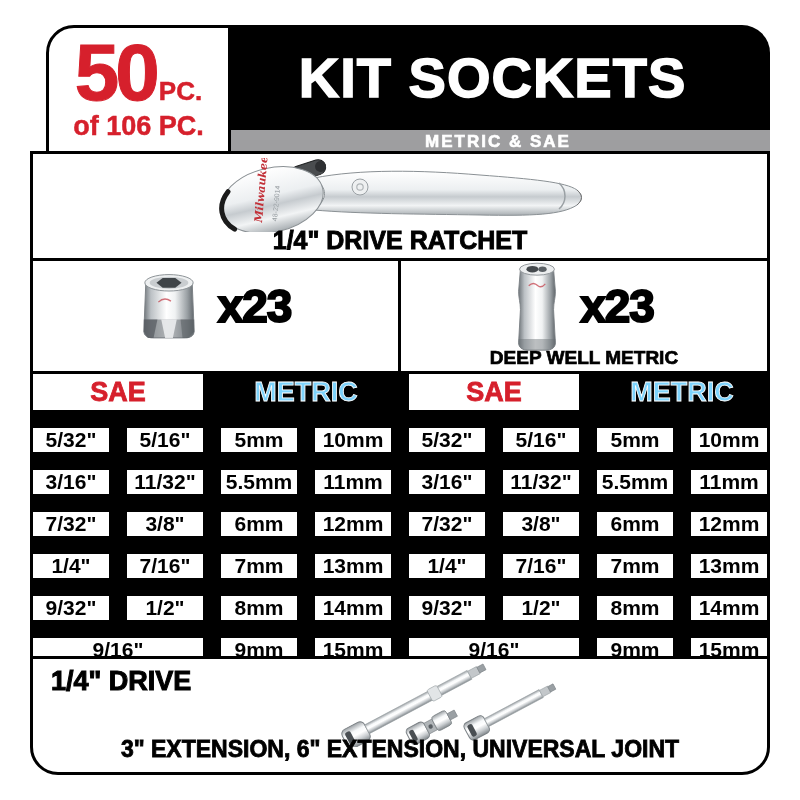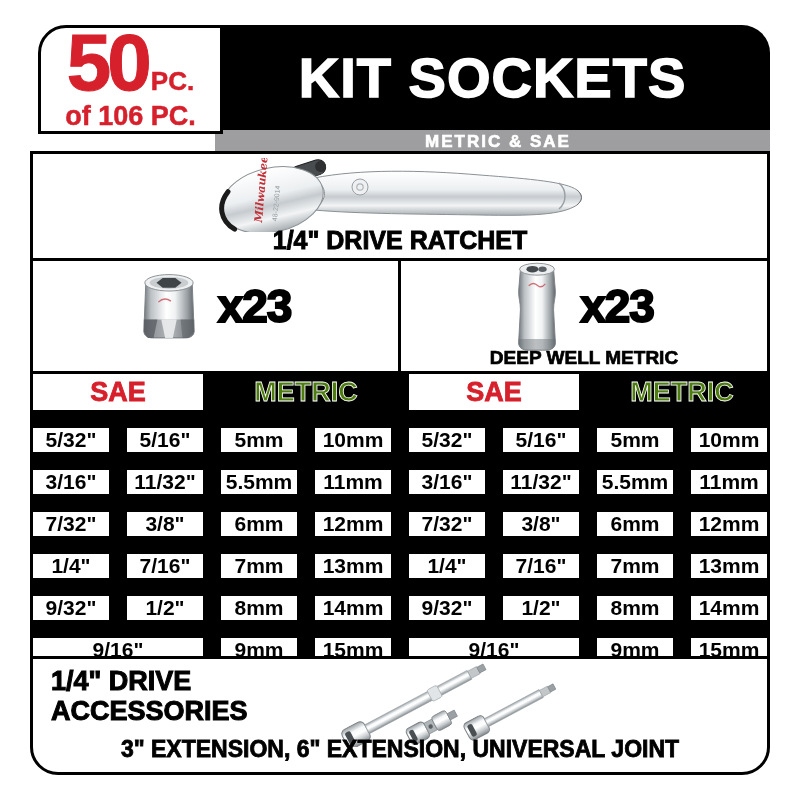--- a/index.html
+++ b/index.html
@@ -1,21 +1,21 @@
 <!DOCTYPE html>
 <html><head>
 <meta charset="utf-8">
 <style>
   * { margin:0; padding:0; box-sizing:border-box; }
   html,body { width:800px; height:800px; background:#ffffff; overflow:hidden;
               font-family:"Liberation Sans", sans-serif; }
   .frame { position:absolute; left:30px; top:25px; width:740px; height:750px; }
 
   
-  .badge-box { position:absolute; left:8px; top:0; width:185px; height:109px;
+  .badge-box { position:absolute; left:16px; top:0; width:185px; height:129px;
                background:#fff; border:3px solid #000; border-radius:28px 0 0 0;
                display:flex; flex-direction:column; align-items:center; justify-content:center; z-index:3; }
   .badge-line1 { display:flex; align-items:baseline; }
   .badge-count { color:#d6202c; font-weight:bold; font-size:80px; line-height:0.9; letter-spacing:-4px;
                  -webkit-text-stroke:1px #d6202c; }
   .badge-unit  { color:#d6202c; font-weight:bold; font-size:26px; margin-left:3px;
                  -webkit-text-stroke:0.5px #d6202c; }
   .badge-of    { color:#d6202c; font-weight:bold; font-size:27px; margin-top:2px;
                  -webkit-text-stroke:0.5px #d6202c; }
   .title-banner { position:absolute; left:185px; top:0; width:555px; height:105px;
@@ -48,21 +48,21 @@
   .socket-caption { position:absolute; left:0; right:0; bottom:2px; text-align:center;
                     font-weight:bold; font-size:19px; color:#000; -webkit-text-stroke:0.7px #000; }
 
   
   .sizes-section { border-top:3px solid #000; background:#000;
                    display:grid; grid-template-columns:repeat(8,1fr);
                    grid-template-rows:36px repeat(6,1fr); gap:18px; height:285px; }
   .sizes-section > div { background:#fff; display:flex; align-items:center; justify-content:center;
                          font-weight:bold; font-size:21px; color:#000; }
   .sizes-section > div.hdr-sae { color:#d6202c; font-size:27px; -webkit-text-stroke:0.8px #d6202c; }
-  .sizes-section > div.hdr-metric { background:#000; color:#4d7c0f; font-size:27px; -webkit-text-stroke:0.8px #fff; }
+  .sizes-section > div.hdr-metric { background:#000; color:#7dd3fc; font-size:27px; -webkit-text-stroke:0.8px #fff; }
 
   
   .accessories-section { position:relative; border-top:3px solid #000; height:113px; }
   .acc-title { position:absolute; left:18px; top:8px; font-weight:bold; font-size:27px;
                line-height:1.1; color:#000; -webkit-text-stroke:1px #000; }
   .acc-svg { position:absolute; left:250px; top:2px; }
   .acc-caption { position:absolute; left:0; right:0; bottom:6px; text-align:center;
                  font-weight:bold; font-size:23px; color:#000; -webkit-text-stroke:0.8px #000; }
 </style>
 </head>
@@ -226,21 +226,20 @@
         <div class="cell">9mm</div>
         <div class="cell">15mm</div>
         <div class="cell" style="grid-column: span 2;">9/16"</div>
         <div class="cell">9mm</div>
         <div class="cell">15mm</div>
       </div>
 
     <div class="accessories-section">
       <div class="acc-title">
         <div>1/4" DRIVE</div>
-        <div>ACCESSORIES</div>
       </div>
       <svg class="acc-svg" width="290" height="86" viewBox="0 0 290 86">
         <defs>
           <linearGradient id="cg" x1="0" y1="0" x2="0" y2="1">
             <stop offset="0" stop-color="#9da2a6"></stop>
             <stop offset="0.3" stop-color="#f7f9fa"></stop>
             <stop offset="0.5" stop-color="#ffffff"></stop>
             <stop offset="0.75" stop-color="#c9cdd0"></stop>
             <stop offset="1" stop-color="#848a8e"></stop>
           </linearGradient>

